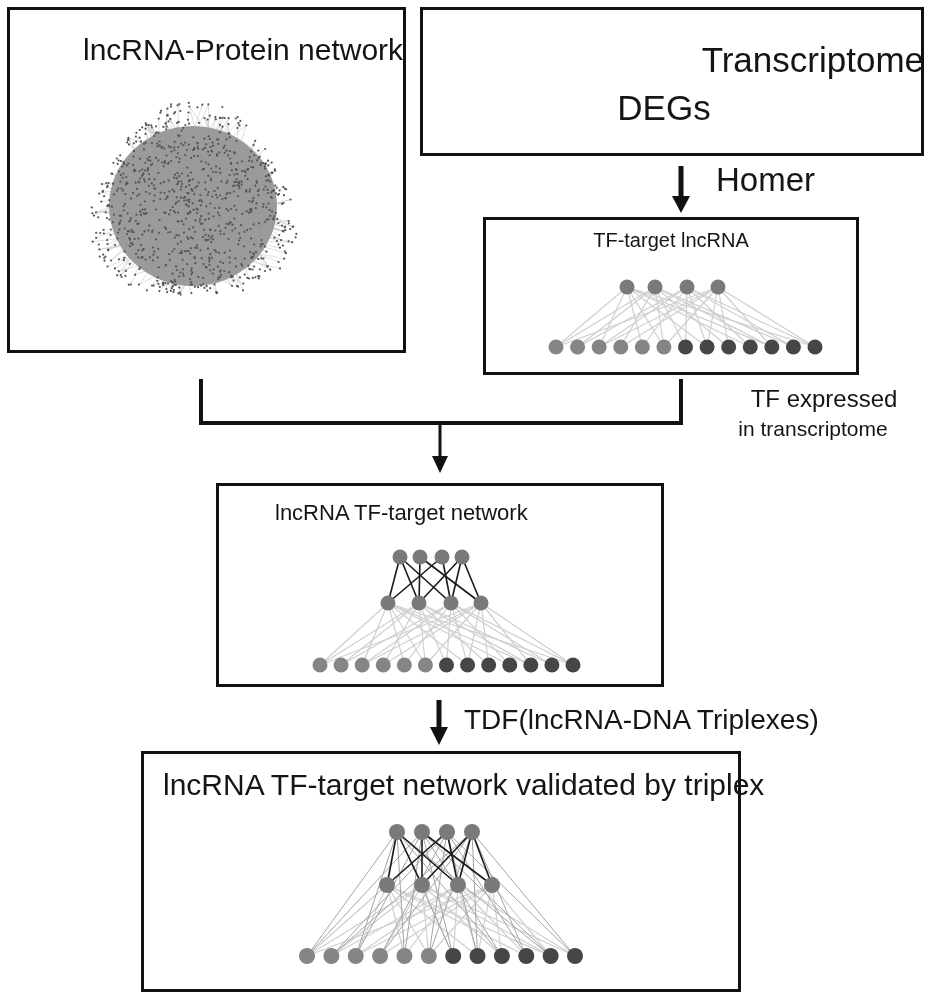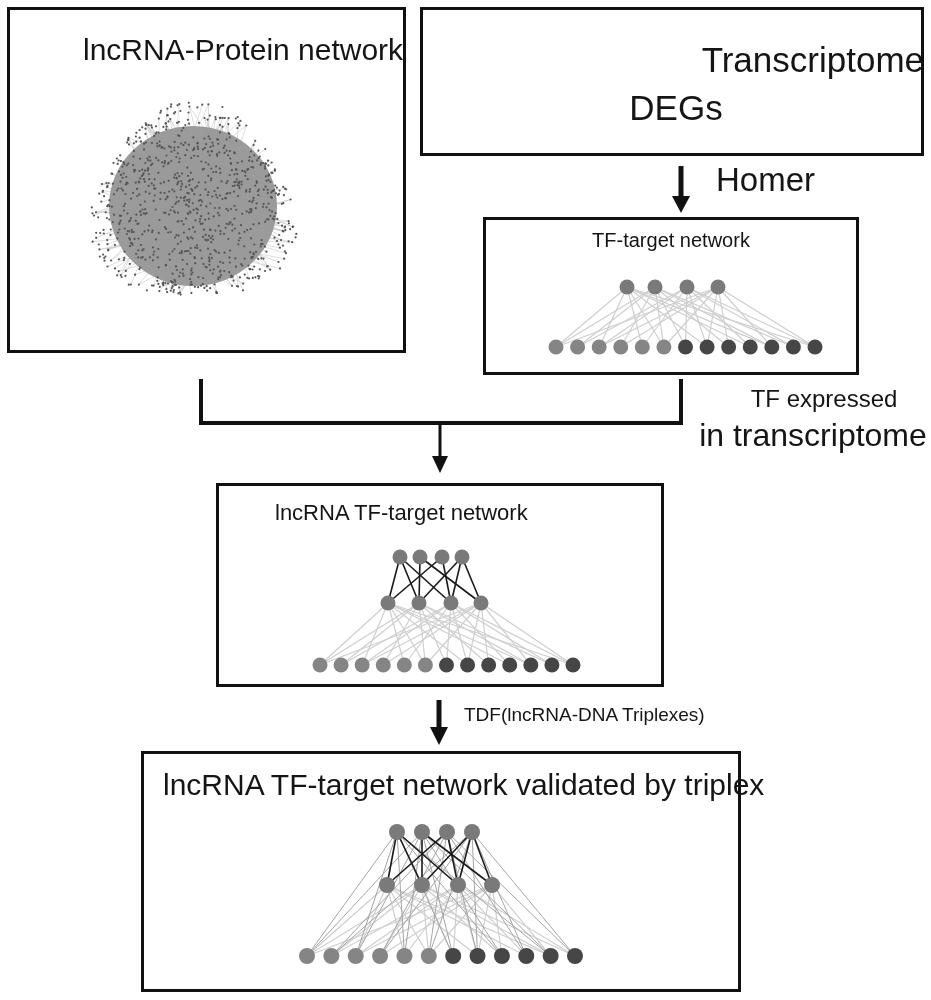--- a/index.html
+++ b/index.html
@@ -1869,26 +1869,26 @@
 
 <div class="box" style="left:7px; top:7px; width:399px; height:346px;"></div>
 <div class="box" style="left:420px; top:7px; width:504px; height:149px;"></div>
 <div class="box" style="left:483px; top:217px; width:376px; height:158px;"></div>
 <div class="box" style="left:216px; top:483px; width:448px; height:204px;"></div>
 <div class="box" style="left:141px; top:751px; width:600px; height:241px;"></div>
 
 <div class="lbl" style="left:83px; top:33px; font-size:30px;">lncRNA-Protein network</div>
 
 <div class="lbl" style="left:420px; width:504px; text-align:right; top:40px; font-size:35px;">Transcriptome</div>
-<div class="lbl" style="left:424px; width:504px; text-align:center; top:88px; font-size:35px;">DEGs</div>
+<div class="lbl" style="left:412px; width:504px; text-align:center; top:88px; font-size:35px;">DEGs</div>
 
 <div class="lbl" style="left:716px; top:161px; font-size:33px;">Homer</div>
 
-<div class="lbl" style="left:483px; width:376px; text-align:center; top:229px; font-size:20px;">TF-target network</div>
+<div class="lbl" style="left:483px; width:376px; text-align:center; top:229px; font-size:20px;">TF-target lncRNA</div>
 
 <div class="lbl" style="left:714px; width:220px; text-align:center; top:385px; font-size:24px;">TF expressed</div>
-<div class="lbl" style="left:695px; width:236px; text-align:center; top:417px; font-size:32px;">in transcriptome</div>
+<div class="lbl" style="left:695px; width:236px; text-align:center; top:417px; font-size:21px;">in transcriptome</div>
 
 <div class="lbl" style="left:275px; top:500px; font-size:22px;">lncRNA TF-target network</div>
 
-<div class="lbl" style="left:464px; top:704px; font-size:19px;">TDF(lncRNA-DNA Triplexes)</div>
+<div class="lbl" style="left:464px; top:704px; font-size:28px;">TDF(lncRNA-DNA Triplexes)</div>
 
 <div class="lbl" style="left:163px; top:768px; font-size:30px;">lncRNA TF-target network validated by triplex</div>
 
 </body></html>

